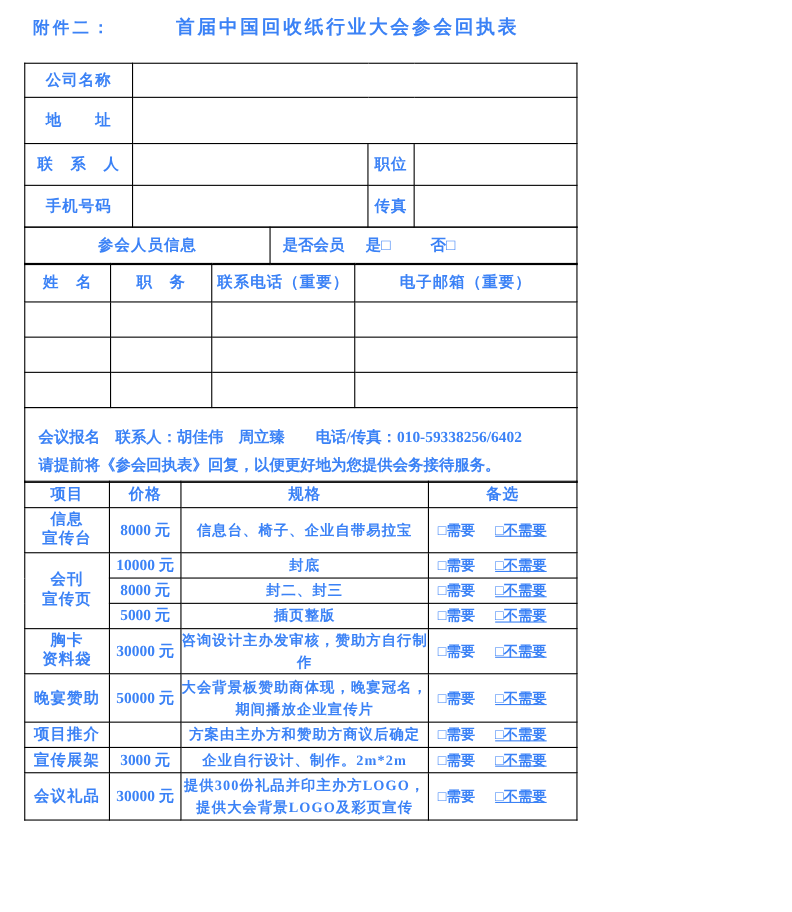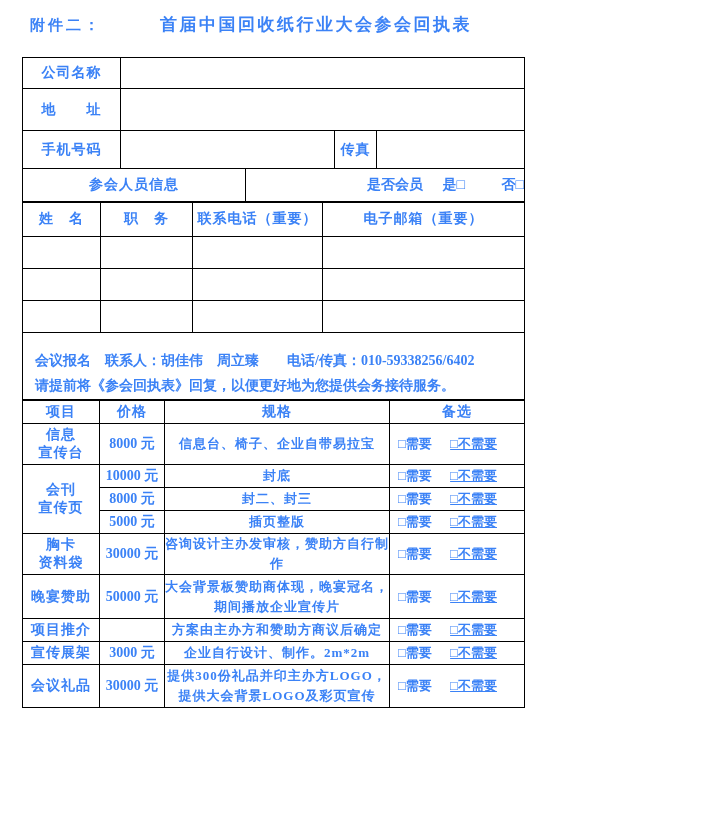--- a/index.html
+++ b/index.html
@@ -10,21 +10,21 @@
   .title-row{position:absolute;left:30px;top:13px;white-space:nowrap;}
   .attach{font-size:15px;letter-spacing:3px;}
   .doc-title{font-size:17px;letter-spacing:2.5px;margin-left:58px;}
   .tables{position:absolute;left:22px;top:57px;}
   table{border-collapse:collapse;table-layout:fixed;width:502px;}
   table + table{margin-top:-1.5px;}
   td{border:1.5px solid #000;padding:0;font-size:14px;font-weight:bold;overflow:hidden;}
   .lbl{text-align:center;letter-spacing:1px;}
   .pre{white-space:pre-line;line-height:18px;text-align:center;}
   .blankcell{background:#fff;}
-  .member-cell{padding-left:11px;text-align:right;}
+  .member-cell{padding-left:11px;}
   .member-cell .yes{margin-left:16px;}
   .member-cell .no{margin-left:33px;}
   .note-cell{padding:15px 6px 2px 12px;line-height:25px;font-size:14px;}
   .spec{font-size:13px;text-align:center;letter-spacing:1px;line-height:20px;}
   .price{text-align:center;font-size:14px;}
   .opt{padding-left:8px;font-size:13px;white-space:nowrap;}
   .opt .no{margin-left:15px;text-decoration:underline;}
   .chk{display:inline-block;cursor:default;}
 </style>
 </head>
@@ -48,20 +48,26 @@
       <tbody>
           <tr style="height:31px">
         <td class="lbl">公司名称</td>
         <td colspan="3" class="blankcell"></td>
       </tr>
       <tr style="height:42px">
         <td class="lbl">地　　址</td>
         <td colspan="3" class="blankcell"></td>
       </tr>
       <tr style="height:38px">
+        <td class="lbl">联　系　人</td>
+        <td class="blankcell"></td>
+        <td class="lbl">职位</td>
+        <td class="blankcell"></td>
+      </tr>
+      <tr style="height:38px">
         <td class="lbl">手机号码</td>
         <td class="blankcell"></td>
         <td class="lbl">传真</td>
         <td class="blankcell"></td>
       </tr>
     </tbody>
       </table>
 
     <table>
       <colgroup>

